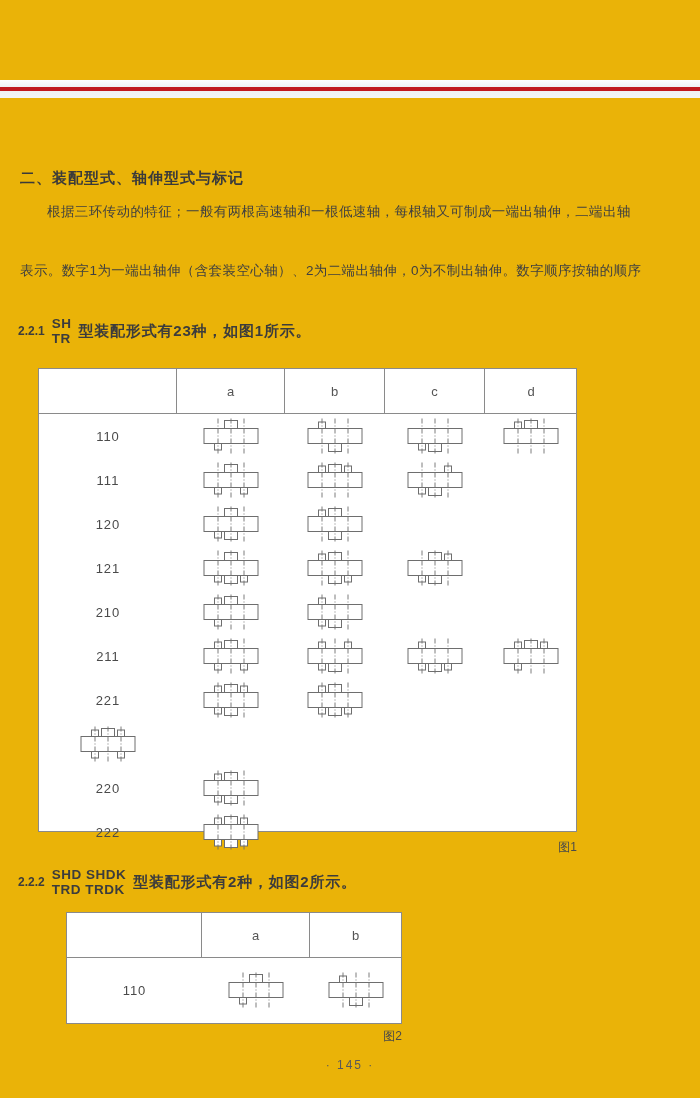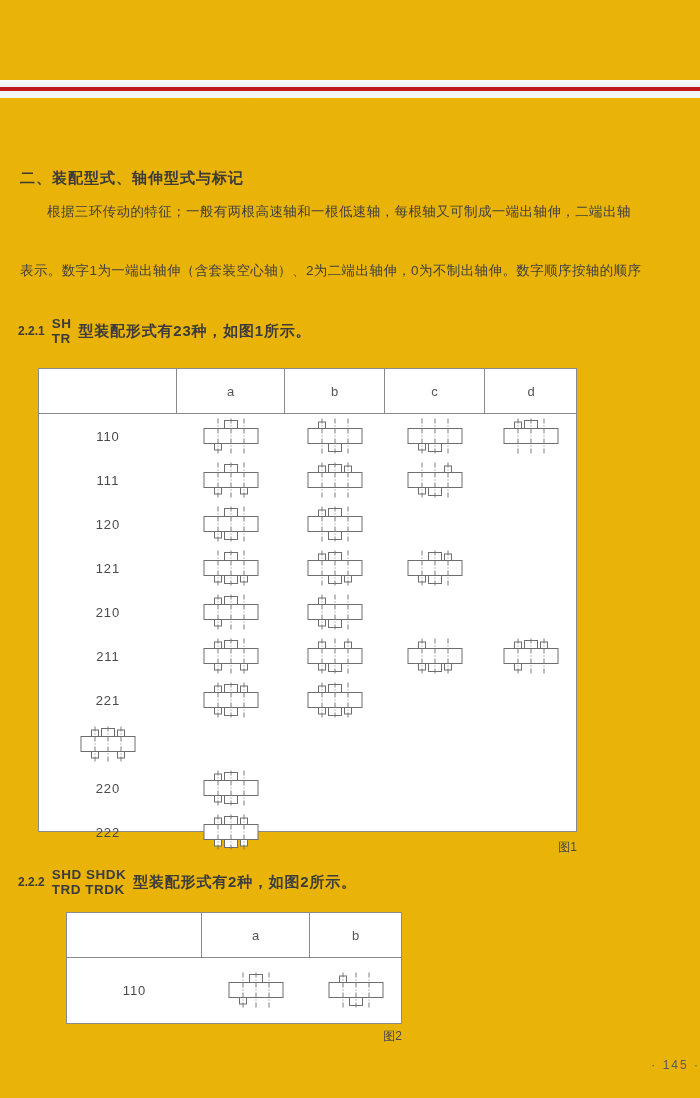--- a/index.html
+++ b/index.html
@@ -39,21 +39,21 @@
     border-right:1px solid #8a8a8a; font-size:13px; color:#555;
   }
   .fig-head .hcell:last-child { border-right:none; }
   .fig-body { display:grid; }
   .fig-row { display:grid; align-items:center; justify-items:center; }
   .row-label { font-size:13px; color:#4a4a4a; letter-spacing:1px; }
   .cell { width:100%; height:100%; display:flex; align-items:center; justify-content:center; }
 
   .fig-caption { position:absolute; font-size:12px; color:#4a4a4a; text-align:right; }
 
-  .page-number { position:absolute; left:0; top:1058px; width:700px; text-align:right;
+  .page-number { position:absolute; left:0; top:1058px; width:700px; text-align:center;
     font-size:12px; color:#5a5a5a; letter-spacing:2px; }
 </style>
 </head>
 <body>
 
 <div class="page">
 
   <div class="rule-haze"></div>
   <div class="red-rule" style="background: rgb(192, 26, 31);"></div>
 

